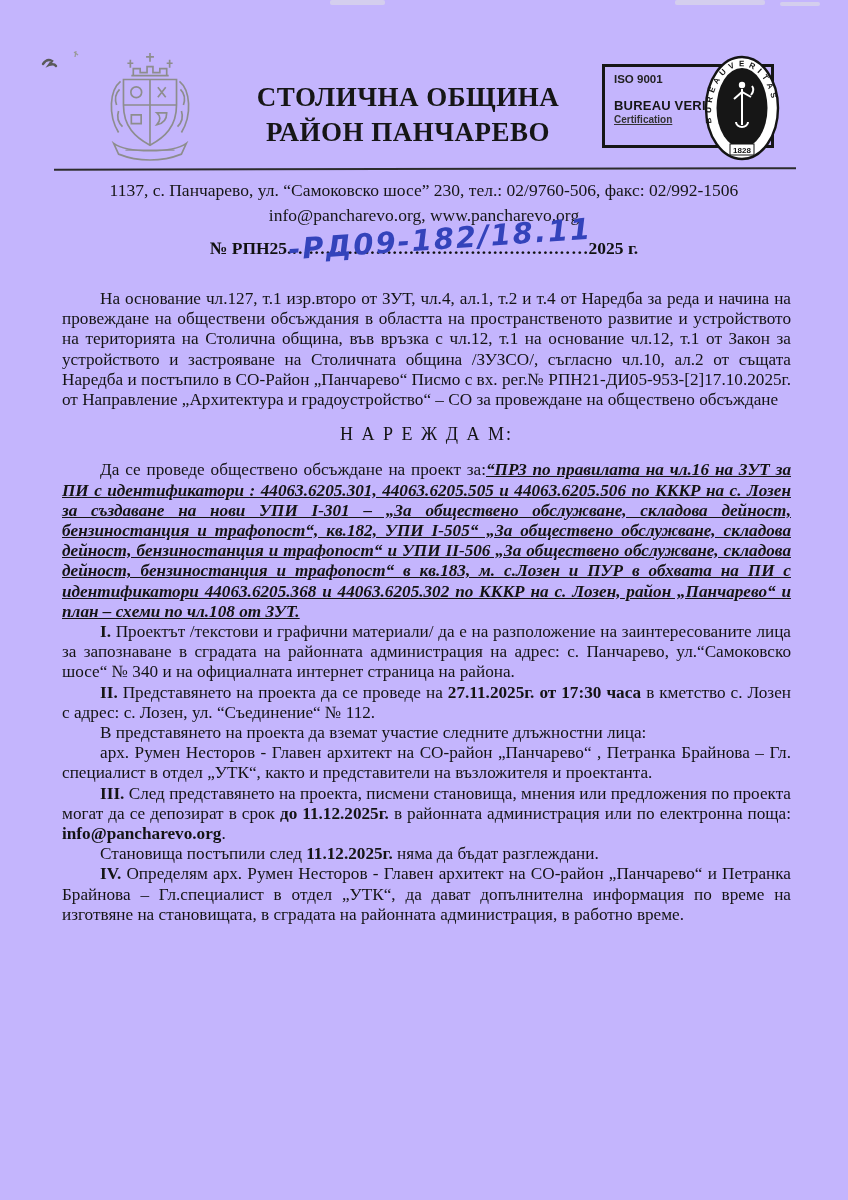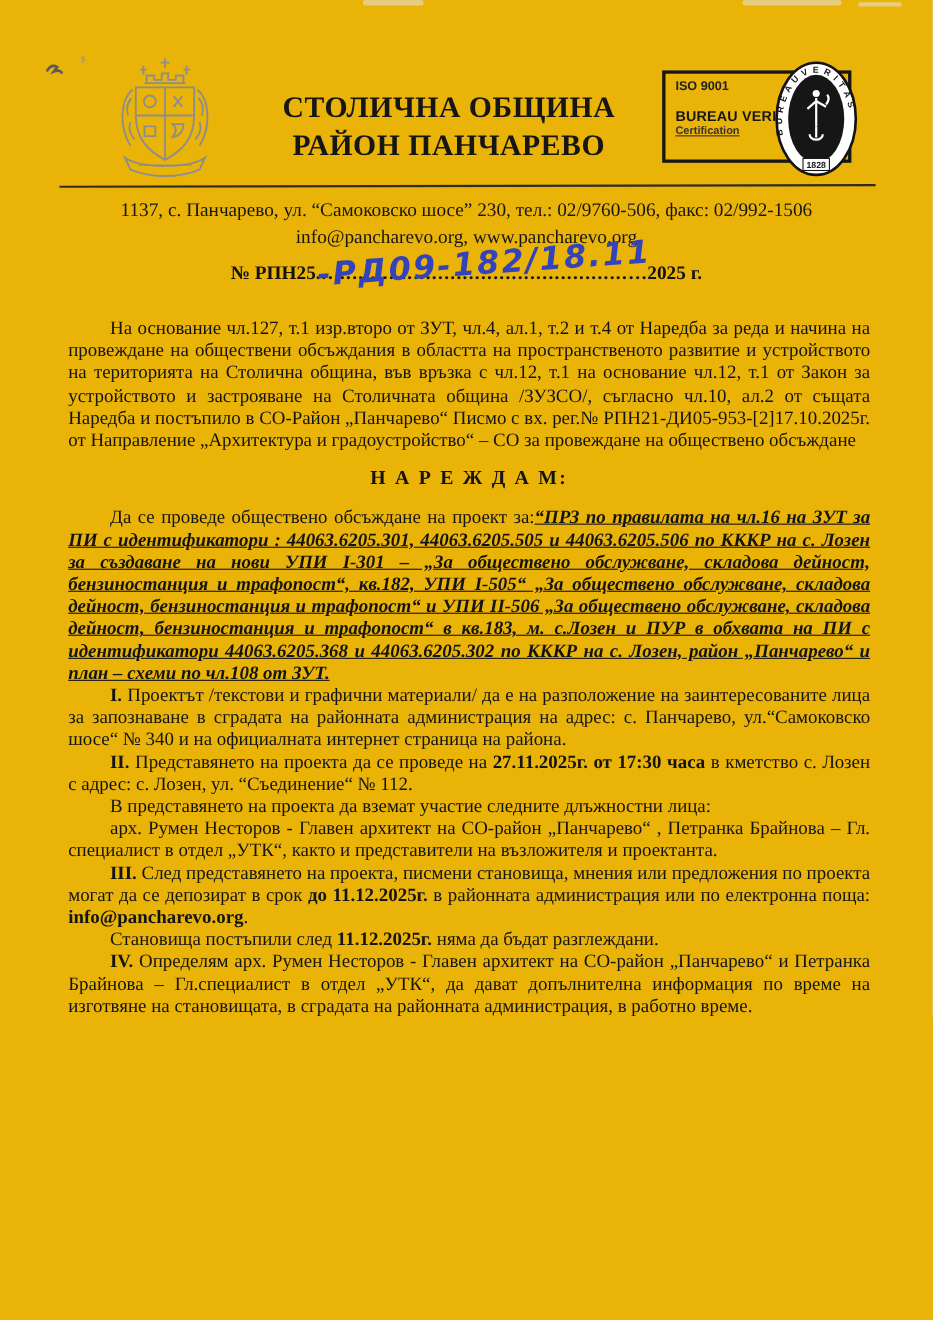--- a/index.html
+++ b/index.html
@@ -1,20 +1,20 @@
 <!DOCTYPE html>
 <html lang="bg"><head>
 <meta charset="utf-8">
 <style>
   html,body{margin:0;padding:0;background:#e8e8e8;}
   .page{
     position:relative;
     width:848px;height:1200px;
     margin:0 auto;
-    background:#eab308;
+    background:#c4b5fd;
     color:#1b1b1b;
     font-family:"Liberation Serif", serif;
     overflow:hidden;
   }
   
   .scan-artifact{position:absolute;background:#e2e2e2;opacity:.55;border-radius:2px;}
   .art1{left:330px;top:0;width:55px;height:5px;}
   .art2{left:675px;top:0;width:90px;height:5px;}
   .art3{left:780px;top:2px;width:40px;height:4px;}
 
@@ -69,21 +69,21 @@
   }
 
   
   .bodytext{
     margin:30px 57px 0 62px;
     font-size:17.2px;line-height:20.2px;
     text-align:justify;color:#141414;
   }
   .para{margin:0;text-indent:38px;}
   .center-heading{
-    text-align:center;font-weight:bold;font-size:18px;
+    text-align:center;font-weight:normal;font-size:18px;
     letter-spacing:2px;margin:14px 0 16px 0;text-indent:0;
   }
   .b{font-weight:bold;}
   .bi{font-weight:bold;font-style:italic;text-decoration:underline;}
 </style>
 </head>
 <body>
 
 <div class="page">
 

